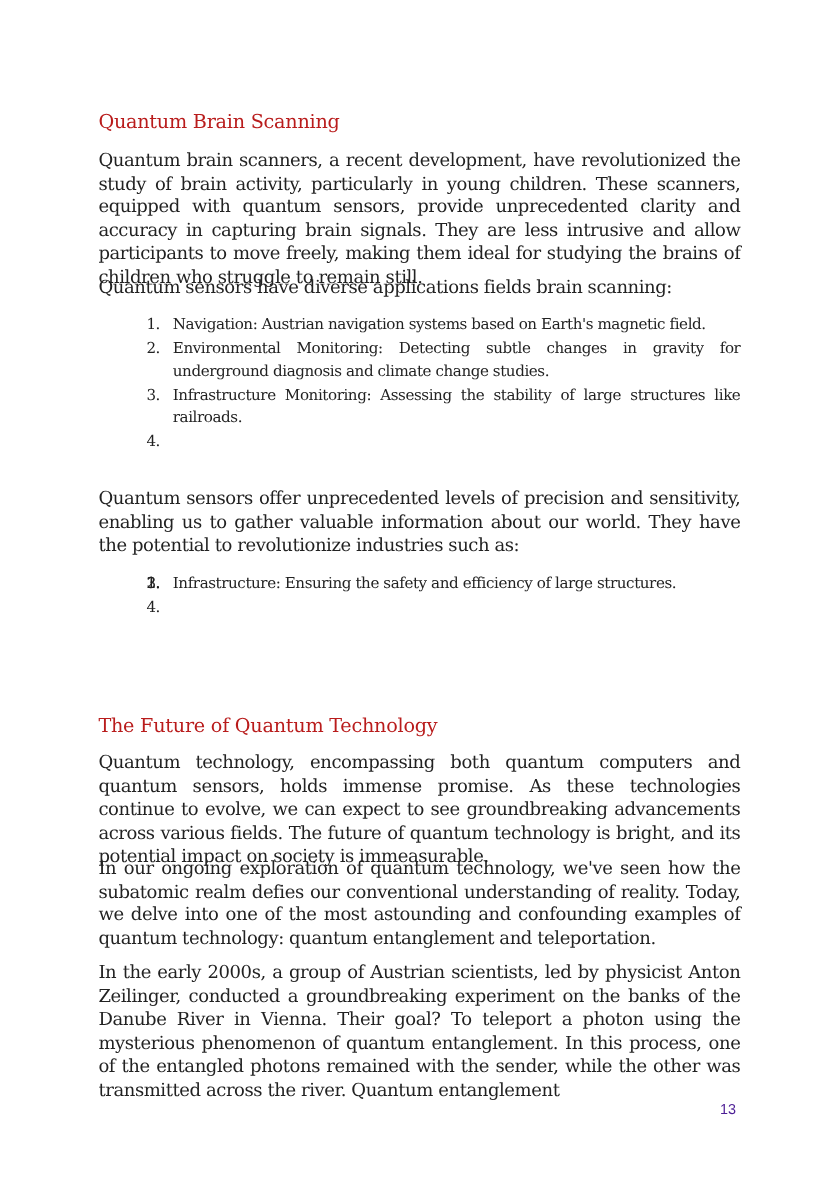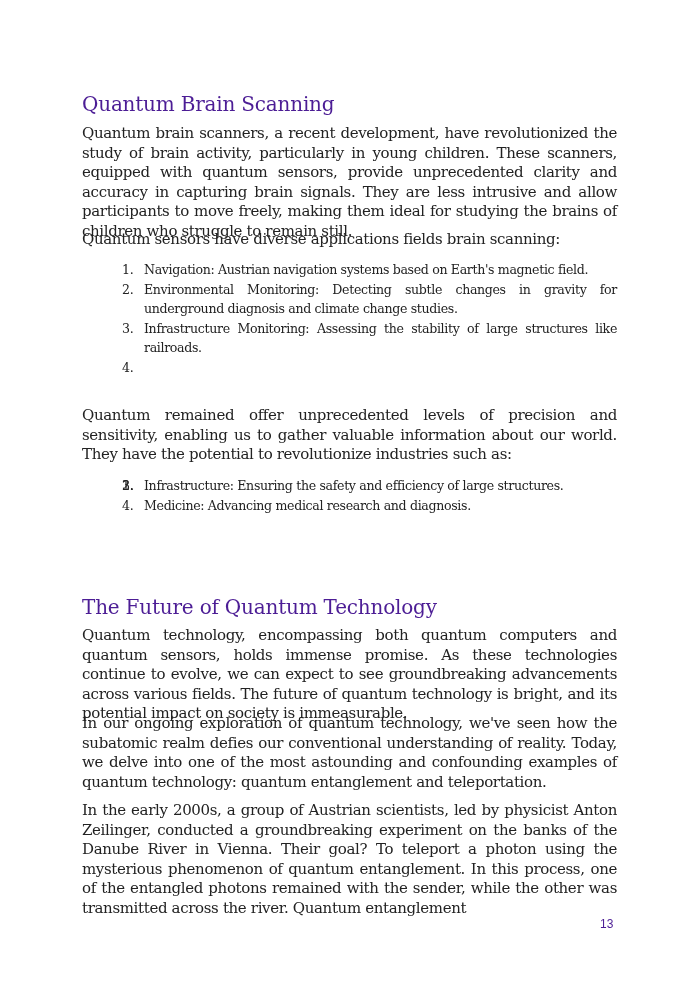--- a/index.html
+++ b/index.html
@@ -4,21 +4,21 @@
   <style>
     html, body { margin: 0; padding: 0; background: #ffffff; }
     body { width: 699px; height: 992px; position: relative; overflow: hidden; }
     .page {
       position: absolute; left: 82px; top: 0; width: 535px;
       font-family: "DejaVu Serif", "Liberation Serif", serif;
       color: #222222;
     }
     h2 {
       font-family: "DejaVu Serif", "Liberation Serif", serif;
-      font-weight: normal; font-size: 20px; margin: 0; color: #4c1d95;
+      font-weight: normal; font-size: 16px; margin: 0; color: #b91c1c;
       letter-spacing: -0.2px; position: absolute; left: 0;
     }
     p {
       margin: 0; font-size: 15px; line-height: 19.6px; text-align: justify;
       letter-spacing: -0.35px; position: absolute; left: 0; width: 535px;
     }
     ol {
       margin: 0; padding: 0; list-style: none; position: absolute;
       left: 40px; width: 495px; font-size: 12.6px; line-height: 19.6px; letter-spacing: -0.35px;
     }
@@ -37,27 +37,27 @@
   <p style="top:124px">Quantum brain scanners, a recent development, have revolutionized the study of brain activity, particularly in young children. These scanners, equipped with quantum sensors, provide unprecedented clarity and accuracy in capturing brain signals. They are less intrusive and allow participants to move freely, making them ideal for studying the brains of children who struggle to remain still.</p>
   <p style="top:230px">Quantum sensors have diverse applications fields brain scanning:</p>
 
   <ol style="top:260px">
     <li><span class="num">1.</span><span>Navigation: Austrian navigation systems based on Earth's magnetic field.</span></li>
     <li><span class="num">2.</span><span>Environmental Monitoring: Detecting subtle changes in gravity for underground diagnosis and climate change studies.</span></li>
     <li><span class="num">3.</span><span>Infrastructure Monitoring: Assessing the stability of large structures like railroads.</span></li>
     <li><span class="num">4.</span></li>
   </ol>
 
-  <p style="top:406px">Quantum remained offer unprecedented levels of precision and sensitivity, enabling us to gather valuable information about our world. They have the potential to revolutionize industries such as:</p>
+  <p style="top:406px">Quantum sensors offer unprecedented levels of precision and sensitivity, enabling us to gather valuable information about our world. They have the potential to revolutionize industries such as:</p>
 
   <ol style="top:476px">
     <li><span class="num">1.</span></li>
     <li><span class="num">2.</span></li>
     <li><span class="num">3.</span><span>Infrastructure: Ensuring the safety and efficiency of large structures.</span></li>
-    <li><span class="num">4.</span><span>Medicine: Advancing medical research and diagnosis.</span></li>
+    <li><span class="num">4.</span></li>
   </ol>
 
   <h2 style="top:595px">The Future of Quantum Technology</h2>
   <p style="top:626px">Quantum technology, encompassing both quantum computers and quantum sensors, holds immense promise. As these technologies continue to evolve, we can expect to see groundbreaking advancements across various fields. The future of quantum technology is bright, and its potential impact on society is immeasurable.</p>
   <p style="top:714px">In our ongoing exploration of quantum technology, we've seen how the subatomic realm defies our conventional understanding of reality. Today, we delve into one of the most astounding and confounding examples of quantum technology: quantum entanglement and teleportation.</p>
   <p style="top:801px">In the early 2000s, a group of Austrian scientists, led by physicist Anton Zeilinger, conducted a groundbreaking experiment on the banks of the Danube River in Vienna. Their goal? To teleport a photon using the mysterious phenomenon of quantum entanglement. In this process, one of the entangled photons remained with the sender, while the other was transmitted across the river. Quantum entanglement</p>
 </div>
 
 <div class="page-number">13</div>
 

